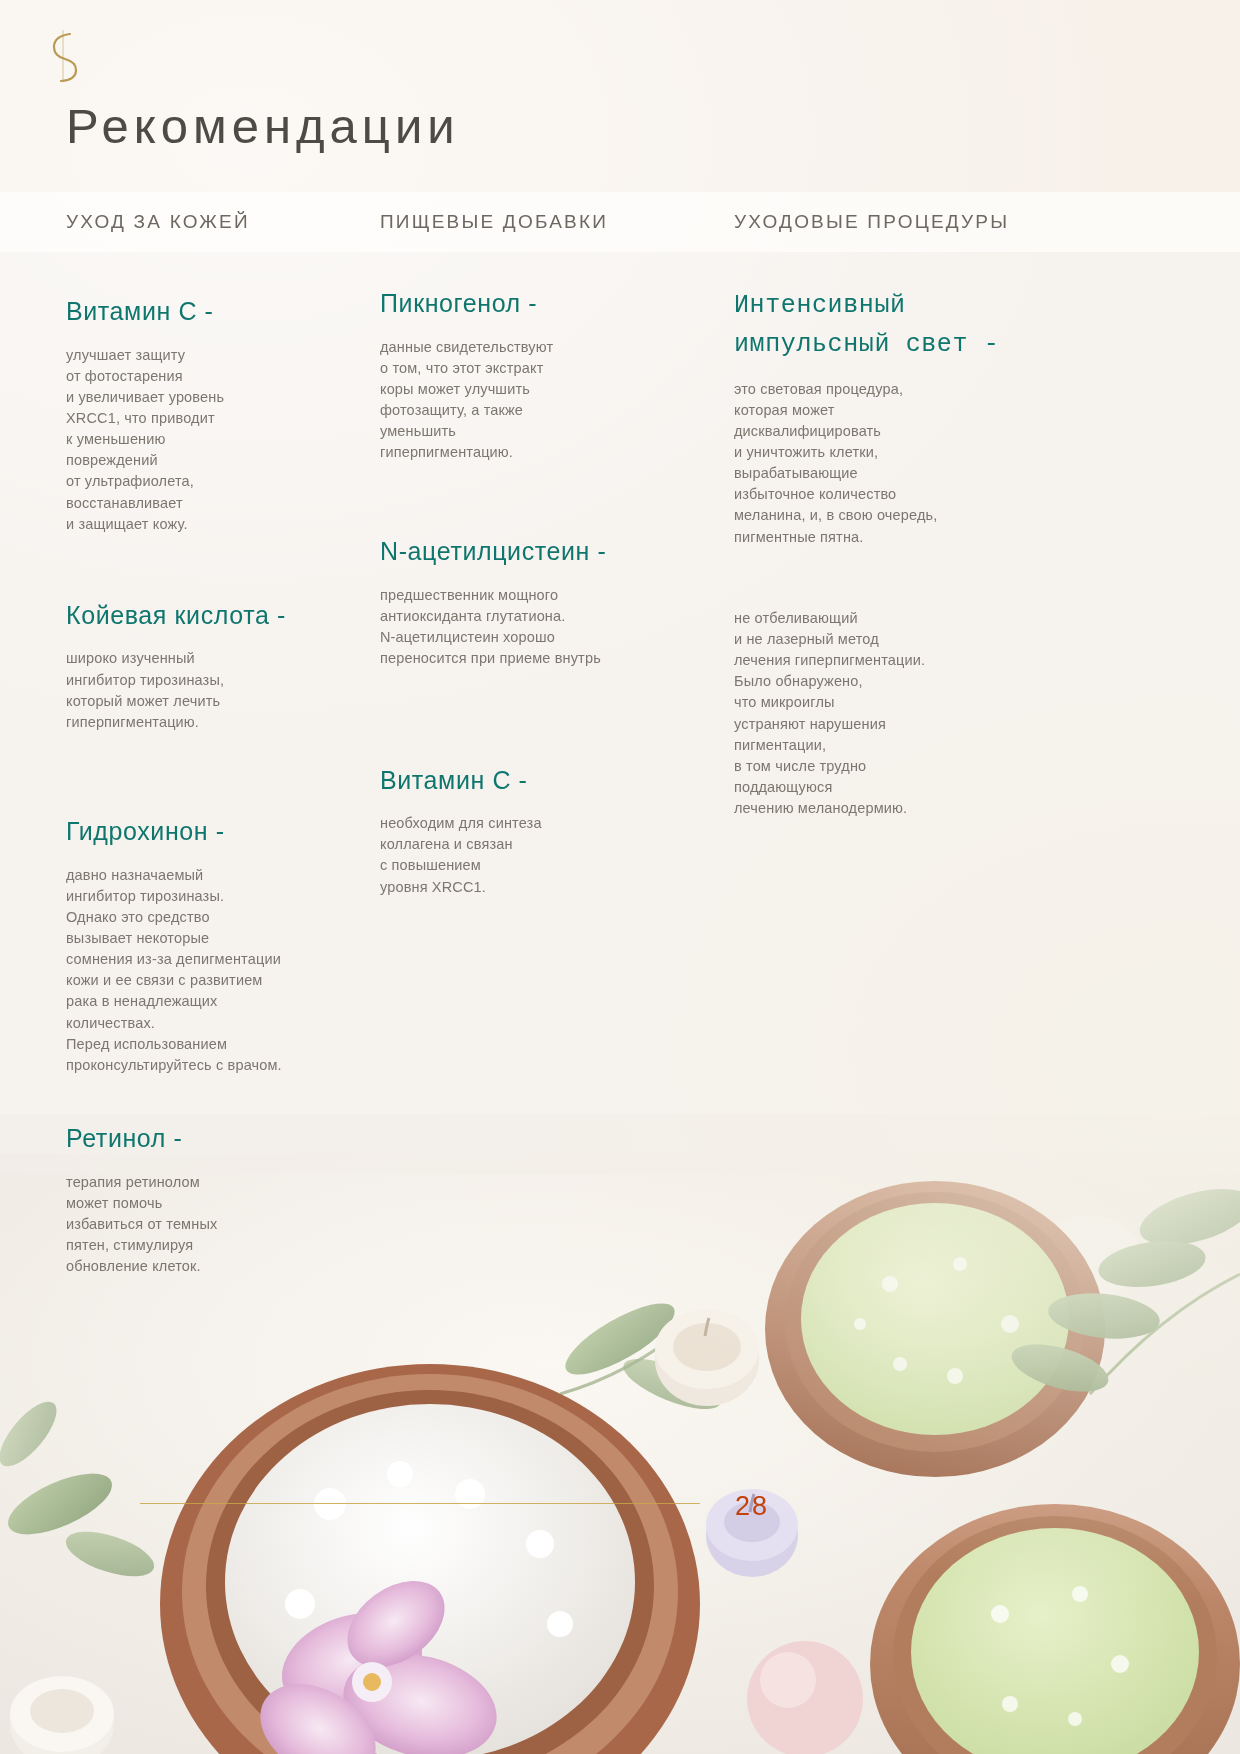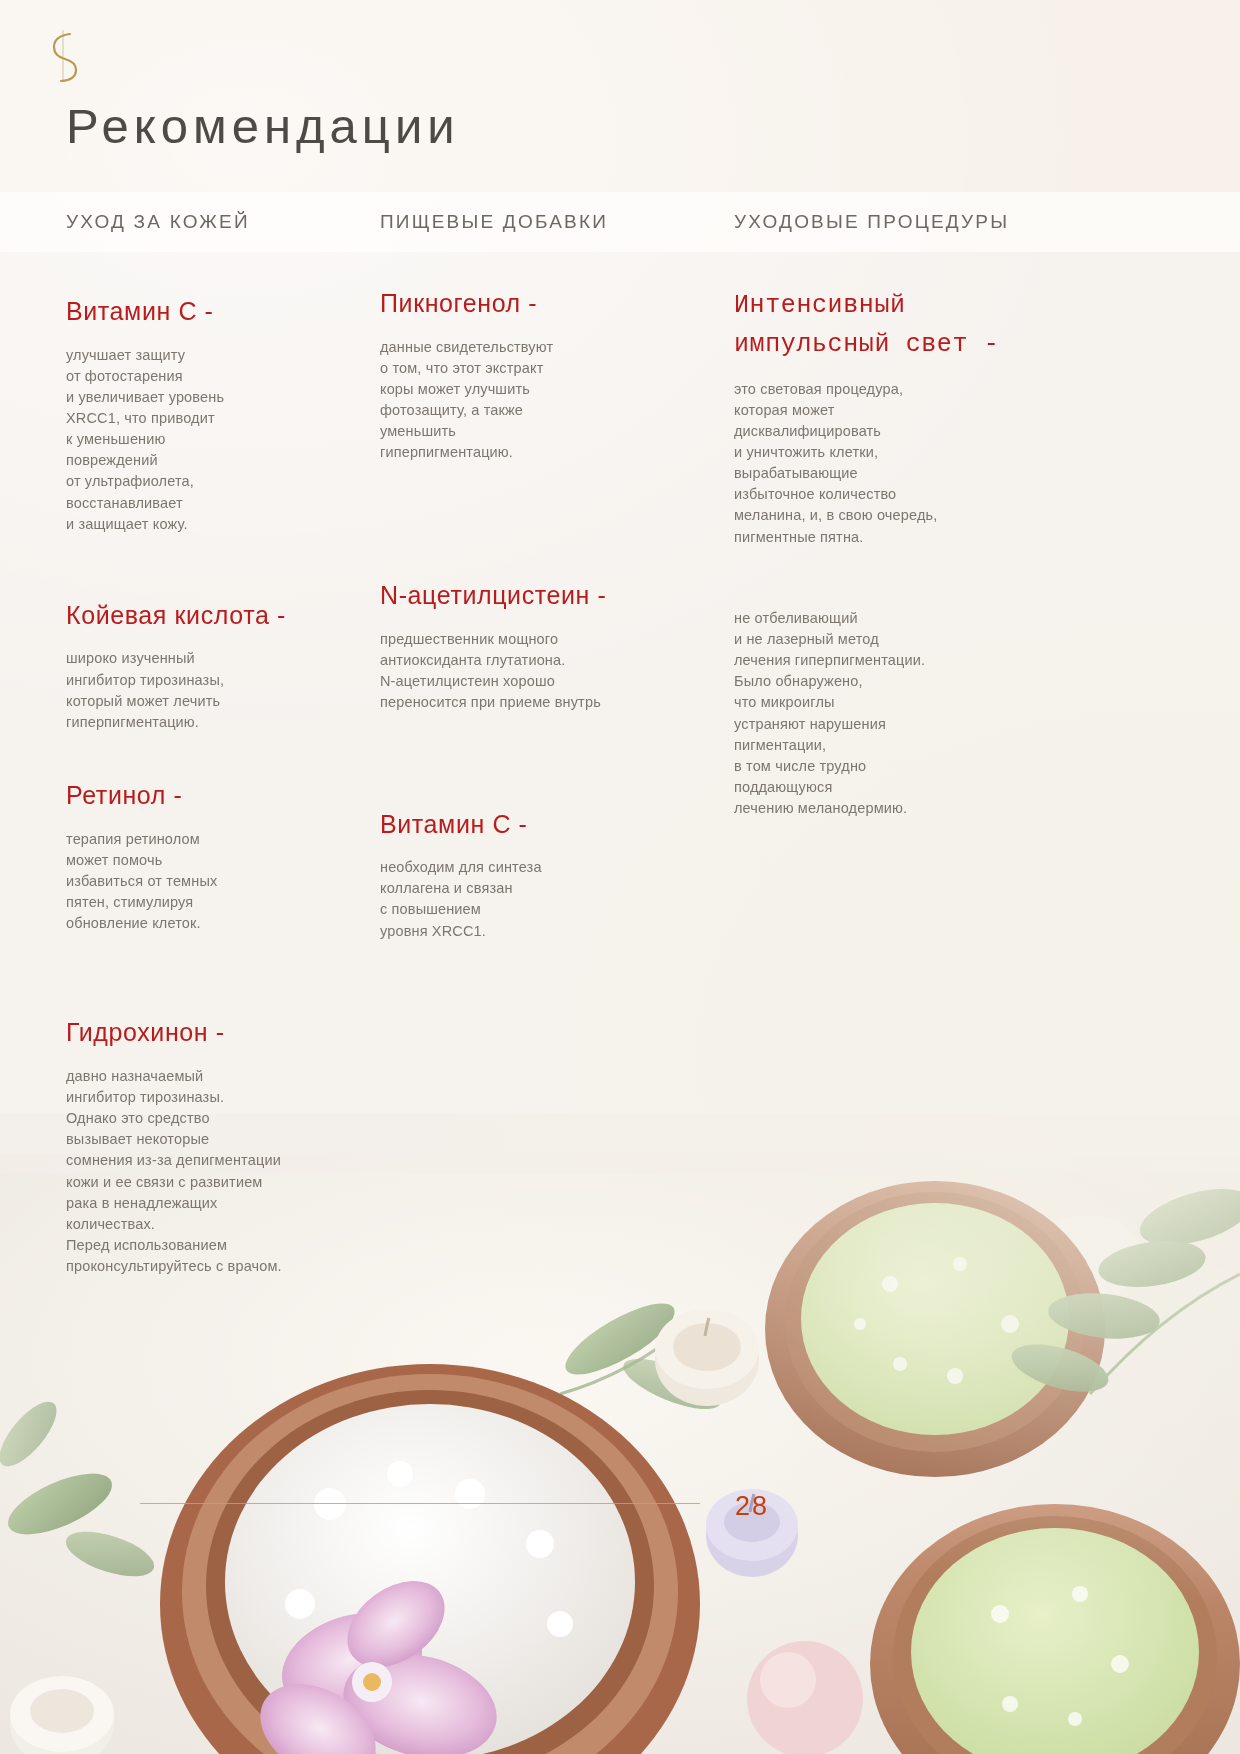--- a/index.html
+++ b/index.html
@@ -101,40 +101,40 @@
   .col { position: absolute; top: 0; }
   .col.c0 { left: 66px;  width: 270px; }
   .col.c1 { left: 380px; width: 270px; }
   .col.c2 { left: 734px; width: 300px; }
 
   .entry { margin-bottom: 30px; }
   .entry-title {
     font-size: 25px;
     font-weight: 300;
     letter-spacing: 0.6px;
-    color: #b91c1c;
+    color: #0f766e;
     line-height: 1.5;
     margin: 0 0 14px 0;
   }
   .entry-body {
     font-size: 14.5px;
     line-height: 1.46;
     color: #7c766f;
     letter-spacing: 0.15px;
     white-space: pre-line;
   }
 
   
   .c0 .e0 { margin-top: 18px; }
   .c0 .e1 { margin-top: 62px; }
   .c0 .e2 { margin-top: 44px; }
   .c0 .e3 { margin-top: 80px; }
 
   .c1 .e0 { margin-top: 10px; }
-  .c1 .e1 { margin-top: 114px; }
+  .c1 .e1 { margin-top: 70px; }
   .c1 .e2 { margin-top: 92px; }
 
   .c2 .e0 { margin-top: 12px; }
   .c2 .e1 { margin-top: 60px; }
 
   .c2 .entry-title { font-size: 25px; line-height: 1.55; font-family: Liberation Mono, monospace; }
 
   
   .photo {
     position: absolute;
@@ -347,41 +347,41 @@
 и защищает кожу.</div>
       </div>
       <div class="entry e1">
         <div class="entry-title">Койевая
 кислота -</div>
         <div class="entry-body">широко изученный
 ингибитор тирозиназы,
 который может лечить
 гиперпигментацию.</div>
       </div>
-      <div class="entry e2">
-        <div class="entry-title">Ретинол -</div>
-        <div class="entry-body">терапия ретинолом
-может помочь
-избавиться от темных
-пятен, стимулируя
-обновление клеток.</div>
-      </div>
       <div class="entry e3">
         <div class="entry-title">Гидрохинон -</div>
         <div class="entry-body">давно назначаемый
 ингибитор тирозиназы.
 Однако это средство
 вызывает некоторые
 сомнения из-за депигментации
 кожи и ее связи с развитием
 рака в ненадлежащих
 количествах.
 Перед использованием
 проконсультируйтесь с врачом.</div>
       </div>
+      <div class="entry e2">
+        <div class="entry-title">Ретинол -</div>
+        <div class="entry-body">терапия ретинолом
+может помочь
+избавиться от темных
+пятен, стимулируя
+обновление клеток.</div>
+      </div>
     </div>
 
     <div class="col c1">
       <div class="entry e0">
         <div class="entry-title">Пикногенол -</div>
         <div class="entry-body">данные свидетельствуют
 о том, что этот экстракт
 коры может улучшить
 фотозащиту, а также
 уменьшить

